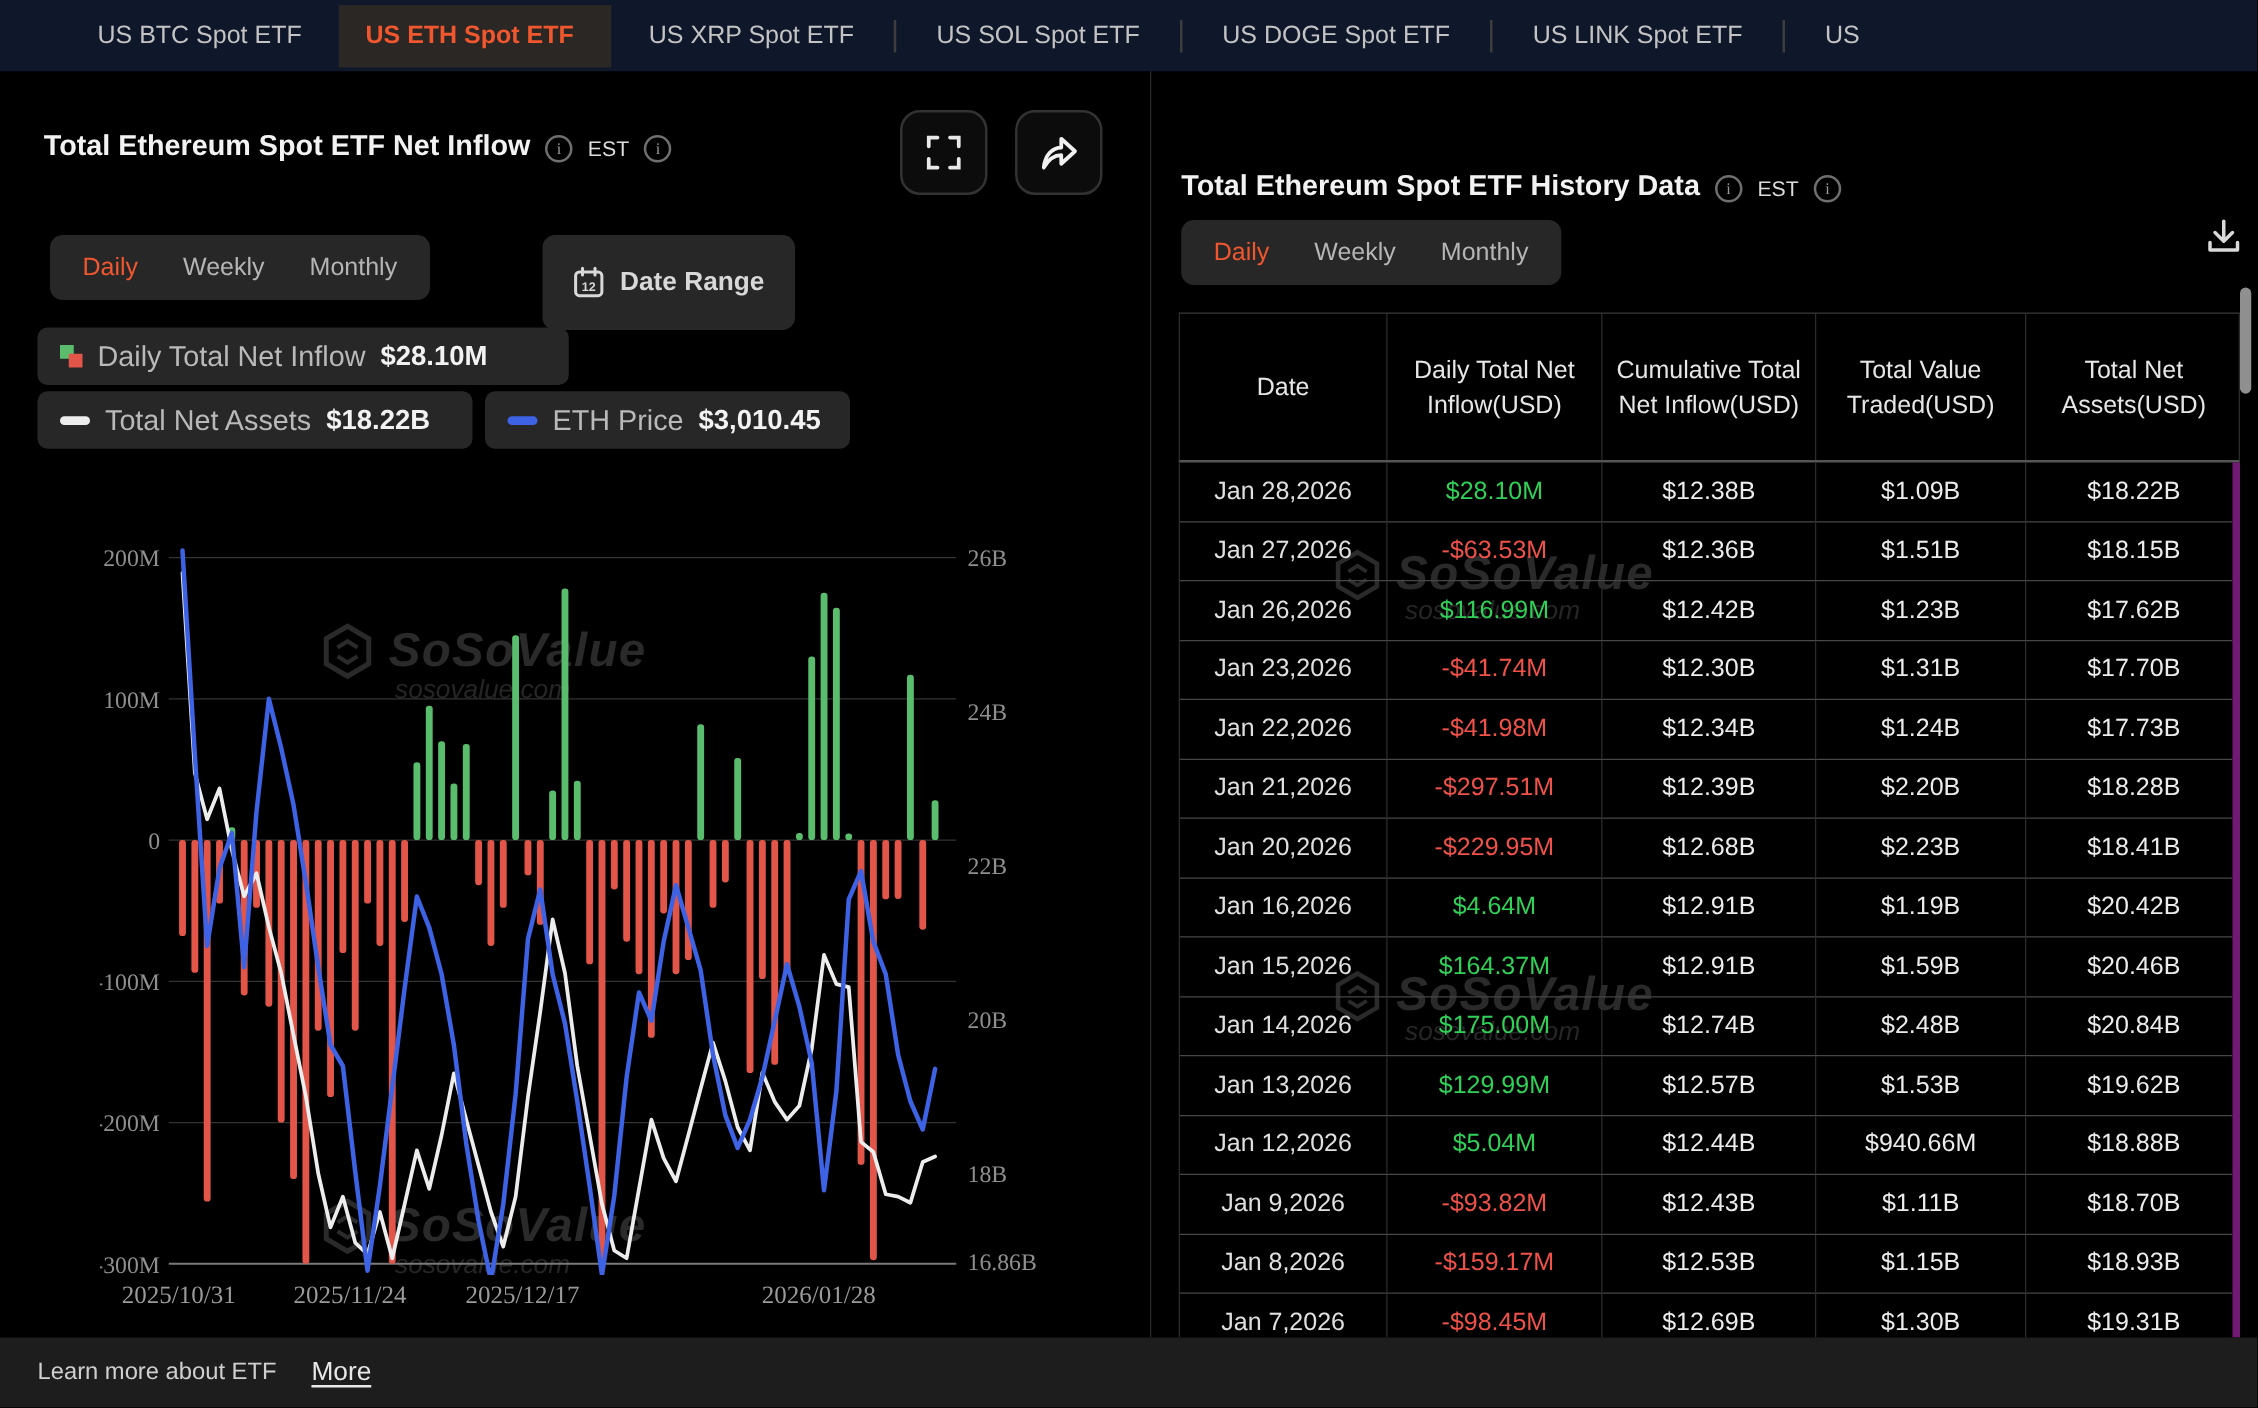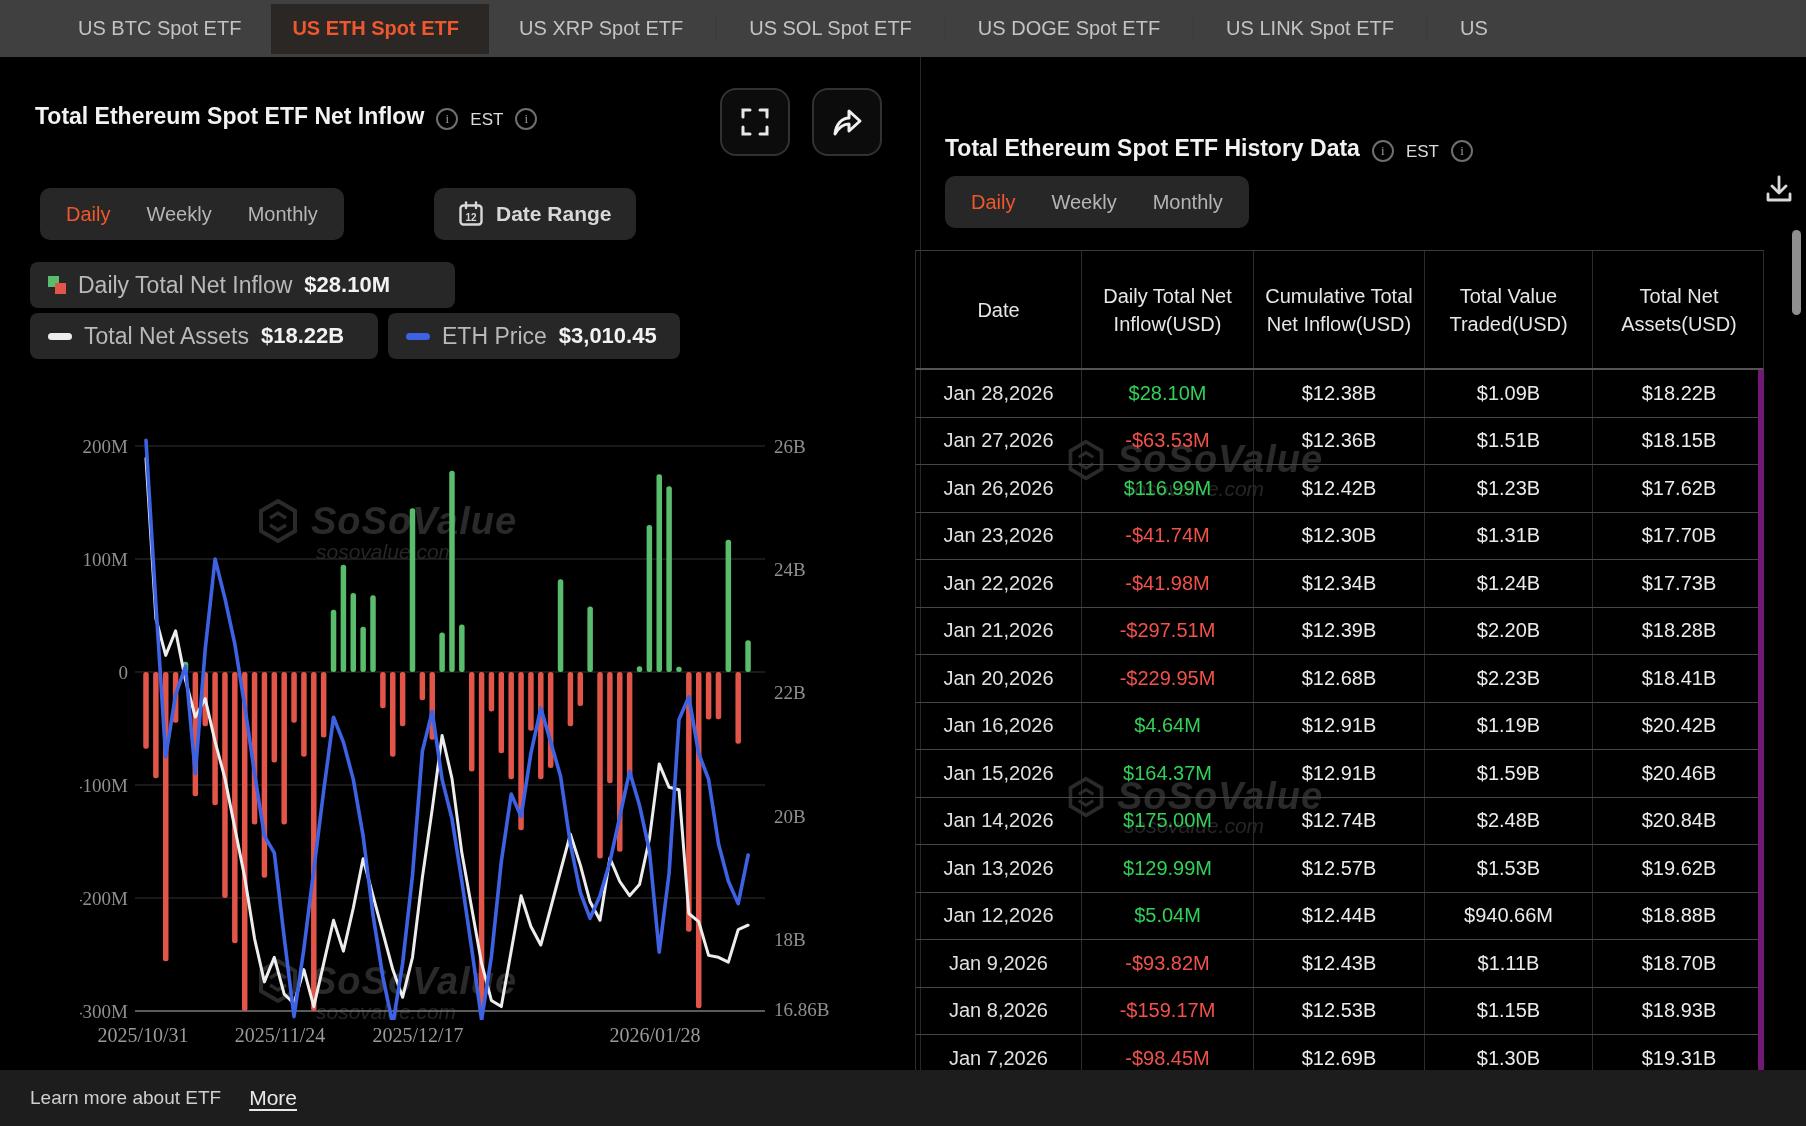--- a/index.html
+++ b/index.html
@@ -1,21 +1,21 @@
 <!DOCTYPE html>
 <html><head>
 <meta charset="utf-8">
 <style>
   html,body{margin:0;padding:0;background:#000;}
   body{position:relative;width:1806px;height:1126px;overflow:hidden;
        font-family:"Liberation Sans",sans-serif;color:#e8e8e8;}
   .abs{position:absolute;}
 
   
-  .tabbar{left:0;top:0;width:1806px;height:57px;background:#404040;display:flex;align-items:center;padding-left:48px;box-sizing:border-box;}
+  .tabbar{left:0;top:0;width:1806px;height:57px;background:#0f172a;display:flex;align-items:center;padding-left:48px;box-sizing:border-box;}
   .tab{height:50px;display:flex;align-items:center;padding:0 30px;font-size:20px;color:#c3c3c3;white-space:nowrap;cursor:pointer;}
   .tab.active{background:#2b2724;border-radius:0;color:#f0572e;font-weight:700;padding-left:21px;}
   .tab-sep{width:2px;height:26px;background:#3d3d3d;margin:0 2px;}
   .corner-sliver{left:14px;top:4px;width:14px;height:42px;background:#48220f;border-radius:3px;}
 
   
   .panel-title-row{display:flex;align-items:flex-end;gap:12px;}
   .panel-title{font-size:23px;font-weight:700;color:#f2f2f2;white-space:nowrap;}
   .est{font-size:17px;color:#dcdcdc;}
   .info-icon{width:22px;height:22px;border:2px solid #6f6f6f;border-radius:50%;
@@ -23,21 +23,21 @@
   .info-icon::after{content:"i";font-size:13px;color:#9a9a9a;font-family:"Liberation Serif",serif;}
 
   .hdr-btn{width:66px;height:64px;border:2px solid #323232;border-radius:16px;background:#0c0c0c;
     display:flex;align-items:center;justify-content:center;cursor:pointer;}
 
   
   .pill{background:#272727;border-radius:10px;display:flex;align-items:center;}
   .period-pill{height:52px;padding:0 26px;gap:36px;}
   .period-opt{font-size:20px;color:#b5b5b5;cursor:pointer;white-space:nowrap;}
   .period-opt.active{color:#f0572e;}
-  .date-range{height:52px;padding:0 24px;gap:12px;font-size:21px;font-weight:700;color:#d8d8d8;cursor:pointer;}
+  .date-range{height:52px;padding:12px 24px;gap:12px;font-size:21px;font-weight:700;color:#d8d8d8;cursor:pointer;}
 
   .legend-pill{background:#272727;border-radius:8px;height:46px;display:flex;align-items:center;gap:12px;padding:0 18px;box-sizing:border-box;}
   .legend-label{font-size:23px;color:#b9b9b9;white-space:nowrap;}
   .legend-value{font-size:22px;font-weight:700;color:#f2f2f2;white-space:nowrap;}
   .sq-icon{position:relative;width:18px;height:18px;flex:0 0 18px;}
   .sq-icon .g{position:absolute;left:0;top:0;width:11px;height:11px;}
   .sq-icon .r{position:absolute;right:0;bottom:0;width:11px;height:11px;}
   .dash-icon{width:24px;height:7px;border-radius:4px;flex:0 0 24px;}
 
   
@@ -47,21 +47,21 @@
   
   .wm{display:flex;flex-direction:column;align-items:center;pointer-events:none;}
   .wm-row{display:flex;align-items:center;gap:10px;}
   .wm-brand{font-size:38px;font-weight:700;color:#2a2a2a;letter-spacing:1px;font-style:italic;}
   .wm-domain{font-size:21px;font-style:italic;color:#262626;margin-top:-4px;}
 
   
   .v-divider{left:920px;top:57px;width:1px;height:1013px;background:#272727;}
 
   
-  .etf-table{left:915px;top:250px;width:849px;}
+  .etf-table{left:943px;top:250px;width:849px;}
   .t-header{display:grid;grid-template-columns:166px 172px 171px 168px 172px;height:120px;
     border-top:1px solid #3a3a3a;border-bottom:2px solid #555;border-left:1px solid #2c2c2c;border-right:1px solid #2c2c2c;box-sizing:border-box;}
   .t-header .hc{display:flex;align-items:center;justify-content:center;text-align:center;
     font-size:20px;color:#e6e6e6;line-height:1.4;border-right:1px solid #2c2c2c;padding:0 6px;box-sizing:border-box;}
   .t-header .hc:last-child{border-right:none;}
   .t-body{height:700px;overflow:hidden;border-left:1px solid #2c2c2c;border-right:6px solid #701a75;box-sizing:border-box;}
   .trow{display:grid;grid-template-columns:166px 172px 171px 168px 172px;height:47.5px;border-bottom:1px solid #474747;box-sizing:border-box;}
   .trow .tc{display:flex;align-items:center;justify-content:center;font-size:20px;color:#ececec;
     border-right:1px solid #2c2c2c;box-sizing:border-box;white-space:nowrap;}
   .trow .tc:last-child{border-right:none;}

